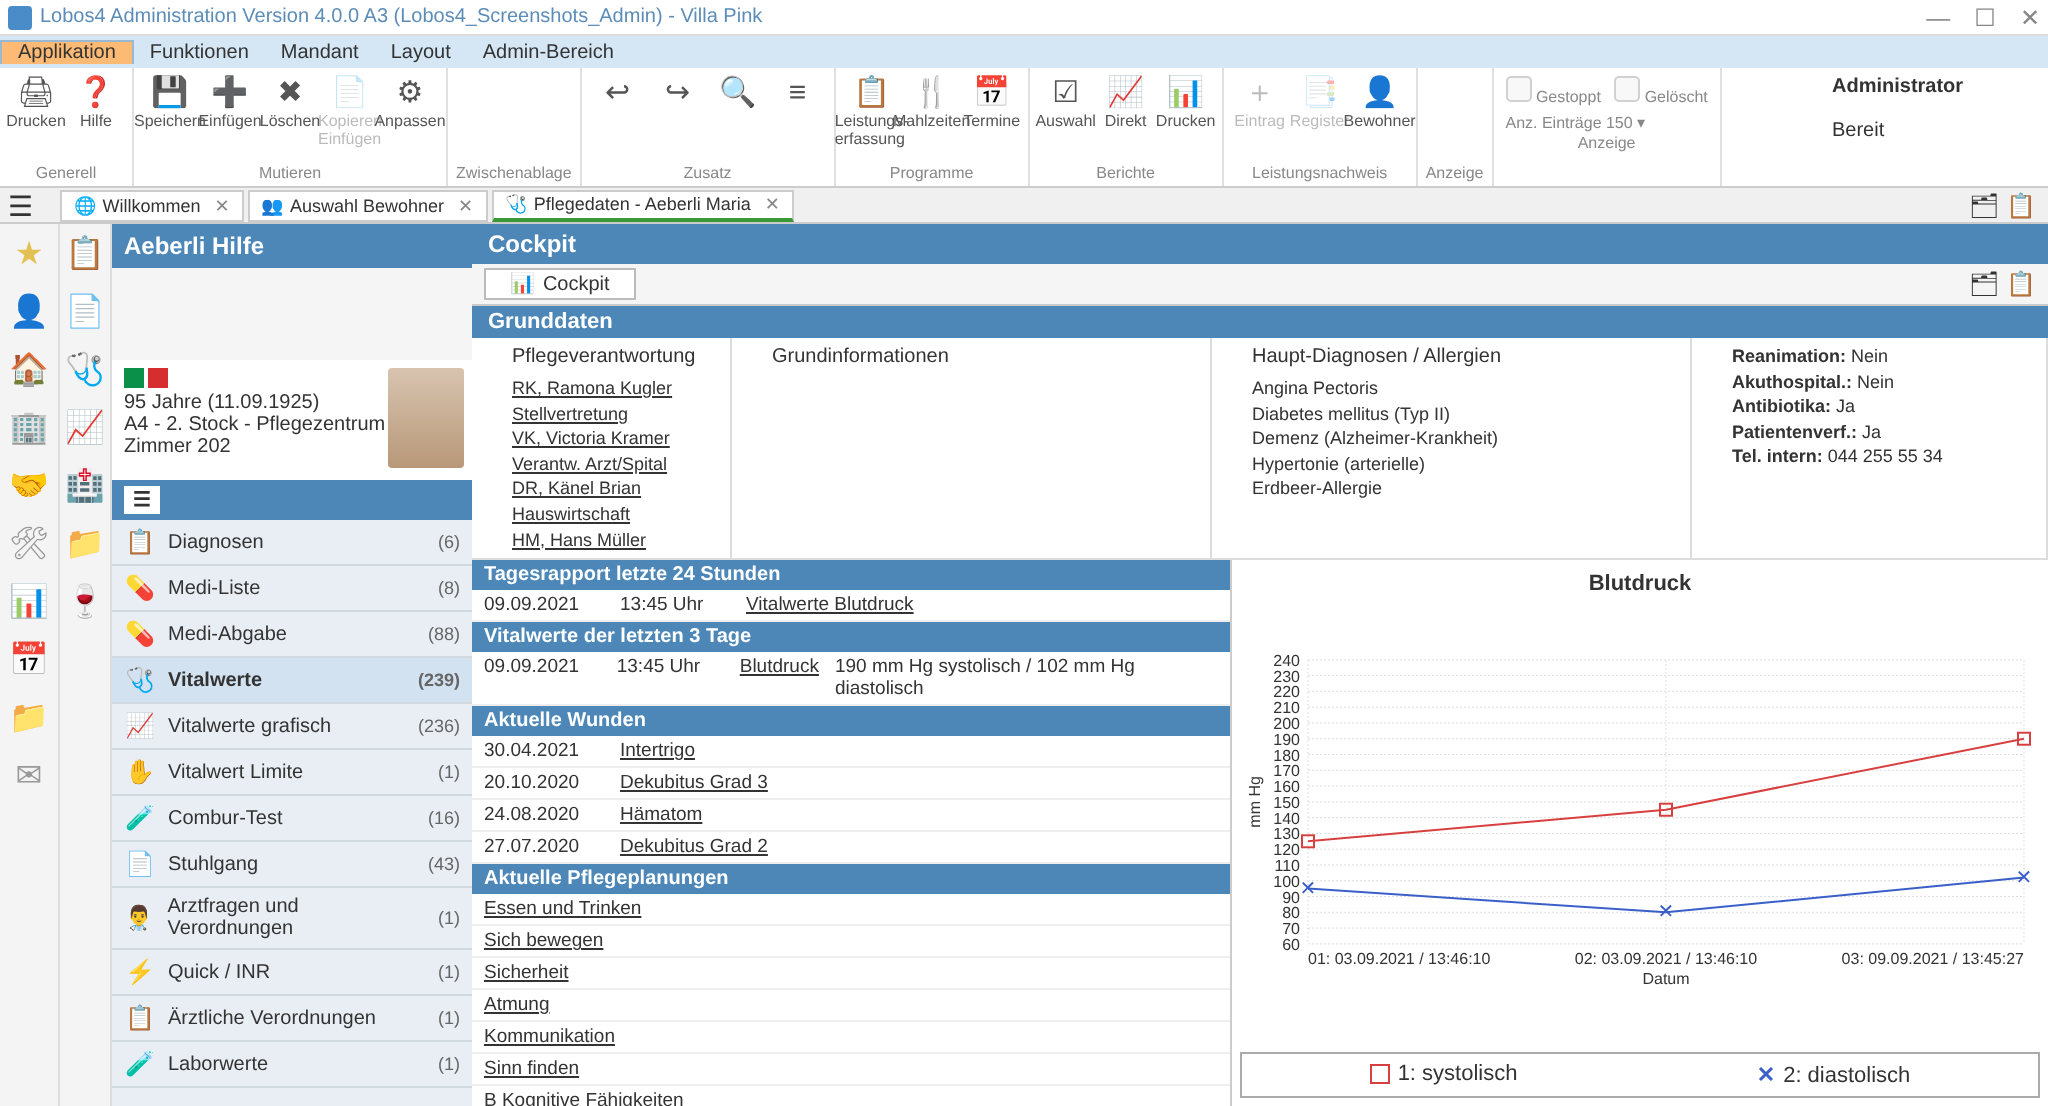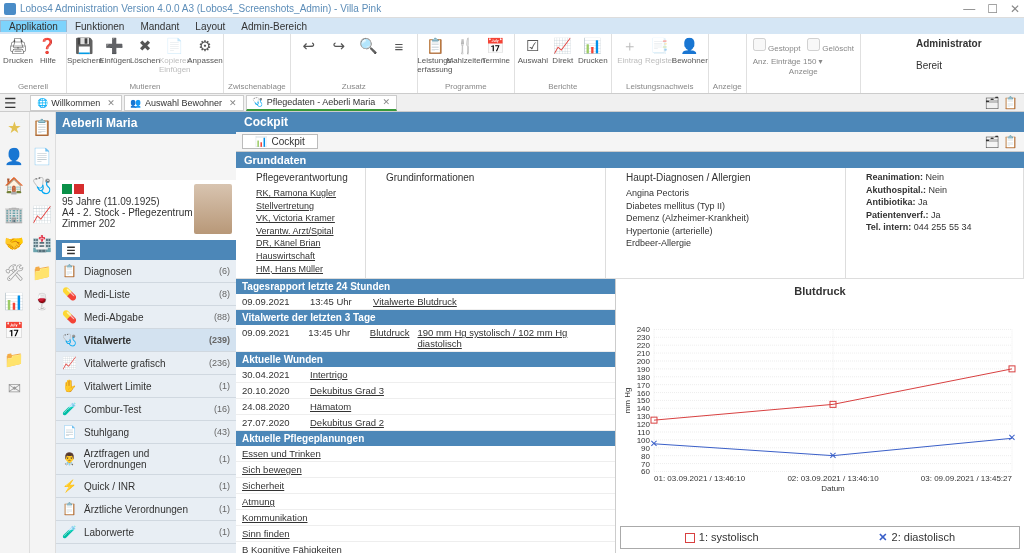--- a/index.html
+++ b/index.html
@@ -6,21 +6,21 @@
 body { width: 1024px; height: 553px; background: #f5f5f5; font-size: 10px; color: #333; overflow: hidden; position: relative; }
 
 
 .titlebar { height: 18px; background: #fff; display: flex; align-items: center; padding: 0 4px; font-size: 10px; color: #5c8db8; border-bottom: 1px solid #ddd; }
 .titlebar .icon { width: 12px; height: 12px; background: #4a8cc7; border-radius: 2px; margin-right: 4px; }
 .win-controls { margin-left: auto; display: flex; gap: 12px; color: #888; font-size: 12px; }
 
 
 .menubar { height: 16px; background: #d5e6f5; display: flex; align-items: center; font-size: 10px; }
 .menubar span { padding: 0 8px; color: #333; cursor: pointer; }
-.menubar span.active { background: #7dd3fc; border: 1px solid #9bb8d3; border-bottom: none; }
+.menubar span.active { background: #fdba74; border: 1px solid #9bb8d3; border-bottom: none; }
 
 
 .ribbon { height: 60px; background: #fff; border-bottom: 1px solid #ccc; display: flex; position: relative; }
 .ribbon-group { border-right: 1px solid #e0e0e0; padding: 2px 4px; display: flex; flex-direction: column; }
 .ribbon-icons { display: flex; gap: 2px; flex: 1; }
 .ribbon-btn { width: 28px; display: flex; flex-direction: column; align-items: center; font-size: 8px; color: #555; cursor: pointer; }
 .ribbon-btn .ico { width: 20px; height: 20px; display: flex; align-items: center; justify-content: center; font-size: 15px; }
 .ribbon-btn.disabled { opacity: 0.4; }
 .ribbon-group-label { font-size: 8px; color: #888; text-align: center; margin-top: 1px; }
 .admin-box { position: absolute; right: 8px; top: 4px; font-size: 10px; text-align: left; width: 100px; }
@@ -71,21 +71,21 @@
 .grund-col .ul { text-decoration: underline; display: block;}
 .gc1 { width: 130px;} .gc2 { width: 240px;} .gc3 { width: 240px;} .gc4 { flex:1; text-align: left;}
 
 .split { display: flex; flex: 1; overflow: hidden;}
 .splitL { width: 380px; border-right: 1px solid #ccc; overflow-y: auto; font-size: 9.5px;}
 .splitR { flex: 1; padding: 4px; display: flex; flex-direction: column;}
 
 .sechdr { background: #4c87b8; color: #fff; padding: 2px 6px; font-size: 10px; font-weight: bold;}
 .row { padding: 2px 6px; border-bottom: 1px solid #eee; display: flex; gap: 8px;}
 .row .d { width: 60px;} .row .t { width: 55px;} .row a { text-decoration: underline; color: #333;}
-.row .val { margin-left: auto; text-decoration: underline;}
+.row .val { margin-left: auto; }
 .planitem { padding: 2px 6px; border-bottom: 1px solid #eee; text-decoration: underline;}
 
 
 .chart-title { text-align: center; font-size: 11px; font-weight: bold; margin: 2px 0;}
 .chart { flex: 1; position: relative; border: none;}
 svg { width: 100%; height: 100%;}
 .grid { stroke: #ddd; stroke-width: 0.5; stroke-dasharray: 1 1;}
 .sys { stroke: #d84040; fill: none; stroke-width: 1;}
 .dia { stroke: #3a5fc8; fill: none; stroke-width: 1;}
 .legend { border: 1px solid #aaa; padding: 4px; display: flex; justify-content: space-around; font-size: 11px; margin-top: 2px;}
@@ -285,21 +285,21 @@
     <div class="cell">📋</div>
     <div class="cell">📄</div>
     <div class="cell">🩺</div>
     <div class="cell">📈</div>
     <div class="cell">🏥</div>
     <div class="cell">📁</div>
     <div class="cell">🍷</div>
   </div>
 
   <div class="leftcol">
-    <div class="patient-header">Aeberli Maria</div>
+    <div class="patient-header">Aeberli Hilfe</div>
     <div class="patient-info">
       <div class="swatches">
         <div class="swatch" style="background:#0a9048"></div>
         <div class="swatch" style="background:#d62e2e"></div>
       </div>
       <div>95 Jahre (11.09.1925)</div>
       <div>A4 - 2. Stock - Pflegezentrum</div>
       <div>Zimmer 202</div>
       <div class="avatar"></div>
     </div>

